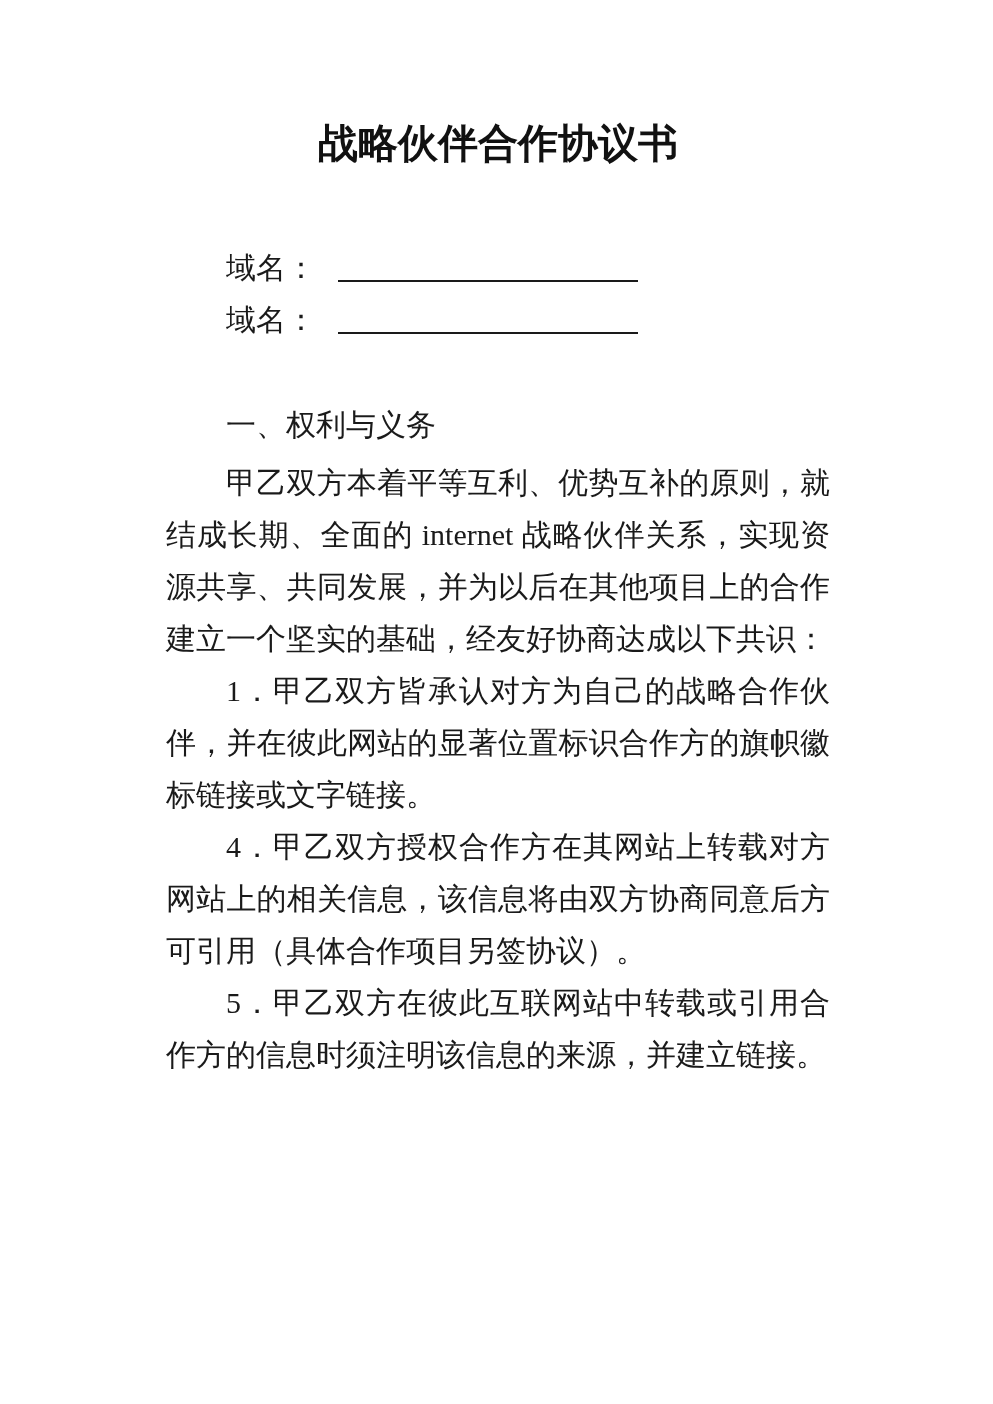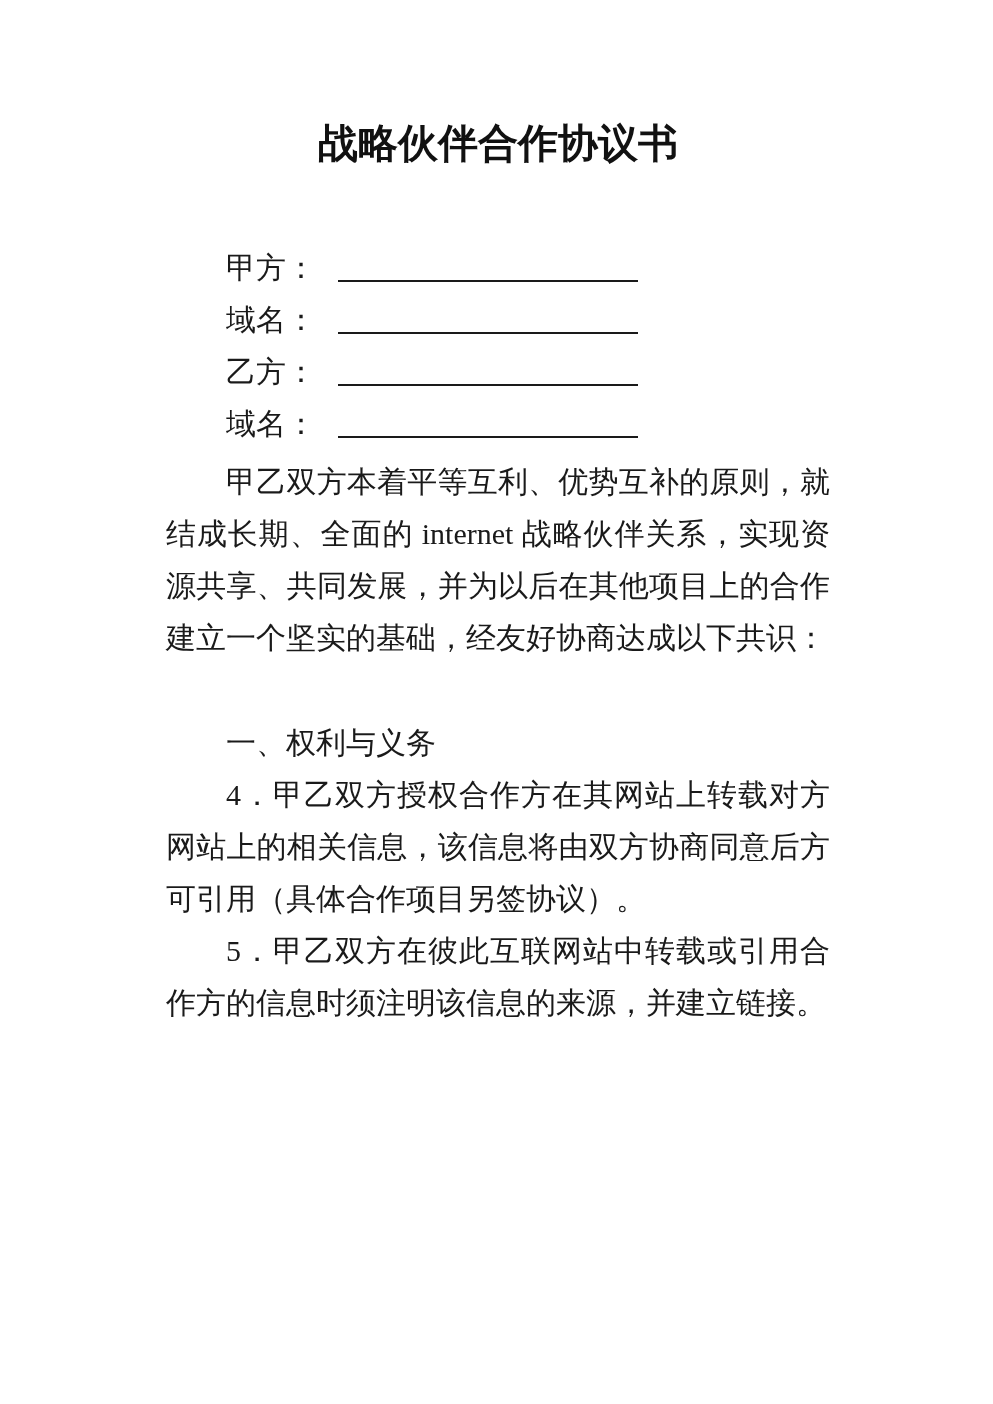--- a/index.html
+++ b/index.html
@@ -60,36 +60,31 @@
   </style>
 </head>
 <body>
 
 <div class="page">
 
   <h1 class="doc-title">战略伙伴合作协议书</h1>
 
   <div class="form-block">
     <div class="form-row">
-      <span class="form-label">甲方：</span><span class="blank-line"></span>
-    </div>
-    <div class="form-row">
       <span class="form-label">域名：</span><span class="blank-line"></span>
-    </div>
-    <div class="form-row">
-      <span class="form-label">乙方：</span><span class="blank-line"></span>
     </div>
     <div class="form-row">
       <span class="form-label">域名：</span><span class="blank-line"></span>
     </div>
   </div>
 
+  <p class="para section-heading">一、权利与义务</p>
+
   <p class="para intro">甲乙双方本着平等互利、优势互补的原则，就结成长期、全面的 internet 战略伙伴关系，实现资源共享、共同发展，并为以后在其他项目上的合作建立一个坚实的基础，经友好协商达成以下共识：</p>
 
-  <p class="para section-heading">一、权利与义务</p>
-
+  <p class="para clause">1．甲乙双方皆承认对方为自己的战略合作伙伴，并在彼此网站的显著位置标识合作方的旗帜徽标链接或文字链接。</p>
 
   <p class="para clause">4．甲乙双方授权合作方在其网站上转载对方网站上的相关信息，该信息将由双方协商同意后方可引用（具体合作项目另签协议）。</p>
 
   <p class="para clause">5．甲乙双方在彼此互联网站中转载或引用合作方的信息时须注明该信息的来源，并建立链接。</p>
 
 
 </div>
 
 </body></html>

